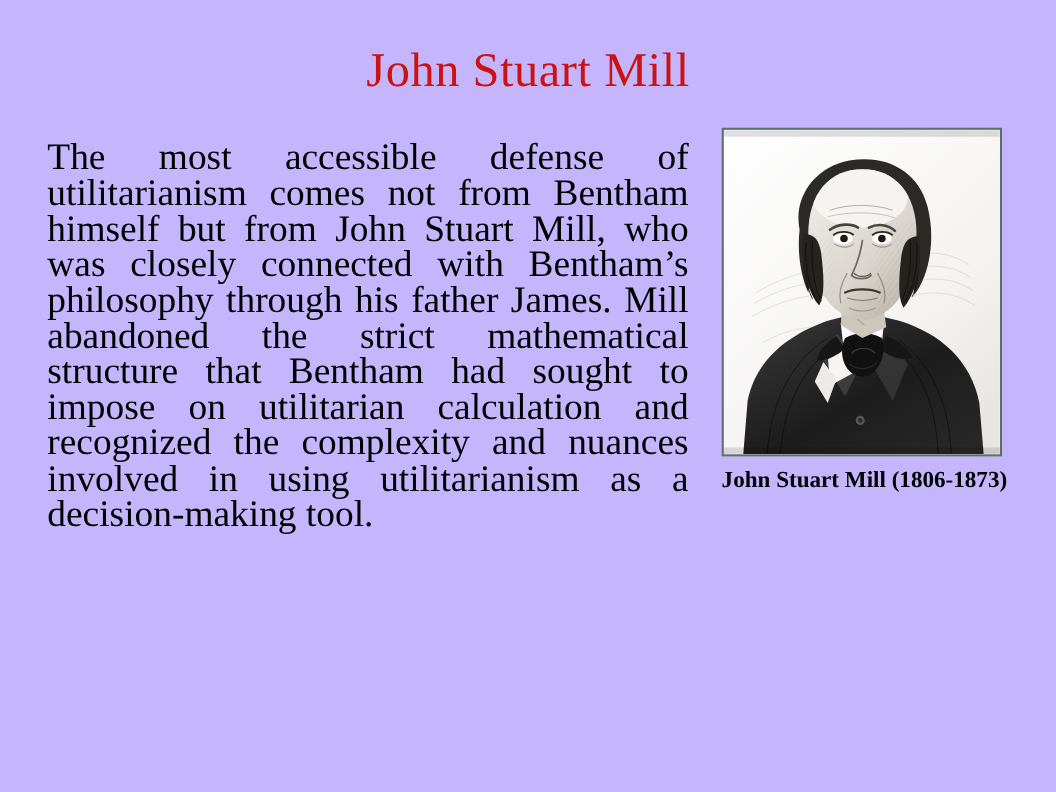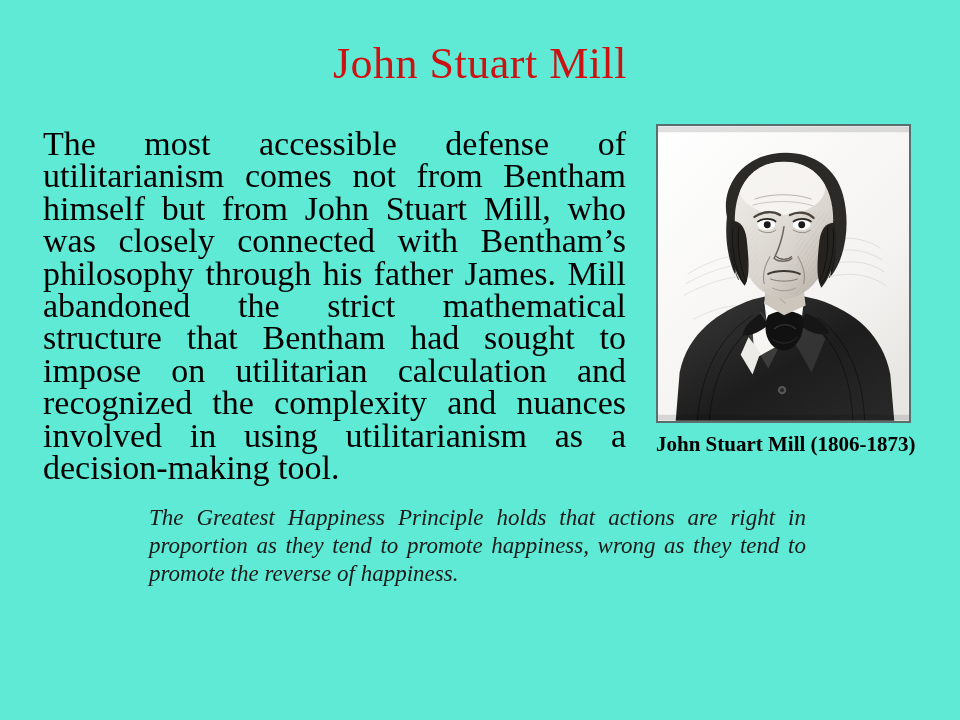--- a/index.html
+++ b/index.html
@@ -12,21 +12,21 @@
     background: #C8FDFF;
     font-family: "Liberation Serif", serif;
     overflow: hidden;
     position: relative;
   }
   #slide {
     position: absolute;
     left: 0; top: 0;
     width: 960px;
     height: 720px;
-    background: #5eead4;
+    background: #c4b5fd;
   }
   #slide-title {
     position: absolute;
     left: 0;
     top: 38px;
     width: 960px;
     text-align: center;
     color: #CC1212;
     font-family: "Liberation Serif", serif;
     font-size: 44px;
@@ -44,21 +44,21 @@
     font-size: 34px;
     line-height: 32.4px;
     text-align: justify;
     text-justify: inter-word;
     -webkit-hyphens: none;
     hyphens: none;
   }
   #portrait-block {
     position: absolute;
     left: 656px;
-    top: 124px;
+    top: 116px;
     width: 257px;
   }
   #portrait-frame {
     width: 255px;
     height: 299px;
     border: 2px solid #5A6E6E;
     background: #FFFFFF;
     box-sizing: border-box;
     overflow: hidden;
     position: relative;
@@ -235,15 +235,14 @@
 
         <g opacity="0.12" fill="#000000">
           <rect x="0" y="0" width="255" height="6"></rect>
           <rect x="0" y="293" width="255" height="6"></rect>
         </g>
       </svg>
     </div>
     <div id="portrait-caption">John Stuart Mill (1806-1873)</div>
   </div>
 
-  <div id="quote-block">The Greatest Happiness Principle holds that actions are right in proportion as they tend to promote happiness, wrong as they tend to promote the reverse of happiness.</div>
 
 </div>
 
 </body></html>

